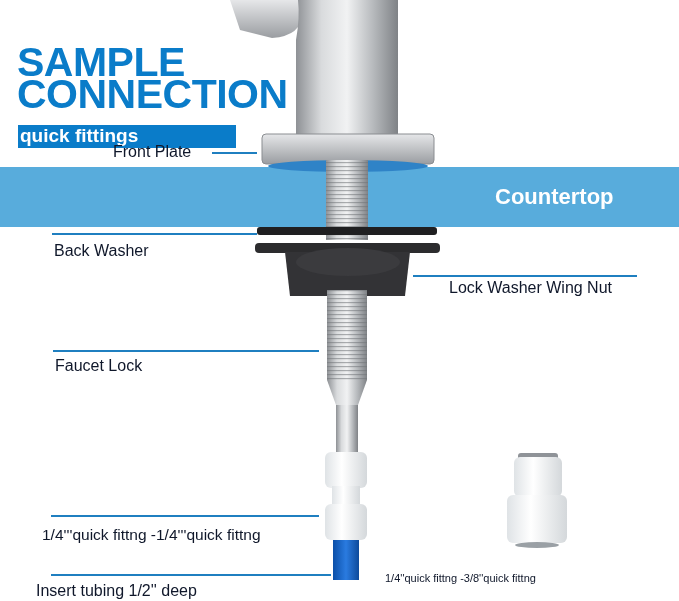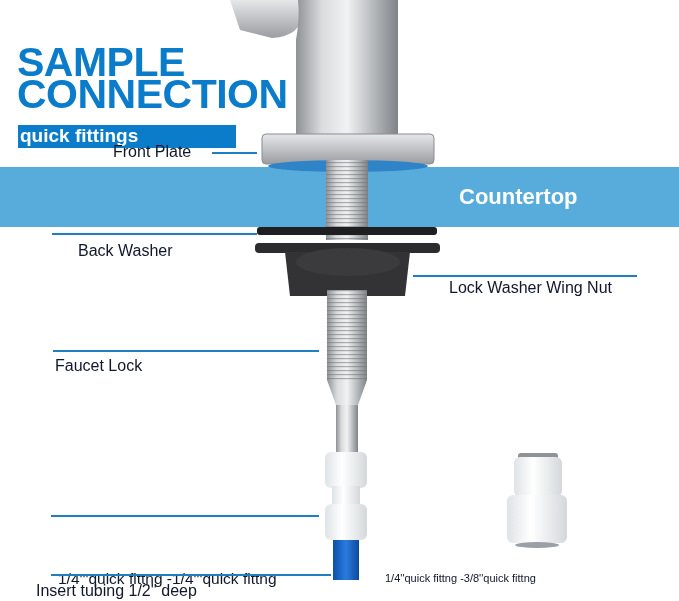--- a/index.html
+++ b/index.html
@@ -3,21 +3,21 @@
 <meta charset="utf-8">
 <style>
   html, body { margin:0; padding:0; background:#ffffff; }
   body { width:679px; height:601px; position:relative; overflow:hidden; font-family:"Liberation Sans", sans-serif; }
   .abs { position:absolute; }
   .title { color:#0a7cc9; font-weight:bold; font-size:41px; line-height:34px; letter-spacing:-0.5px; }
   .subtitle-bar { background:#0a7cc9; color:#ffffff; font-weight:bold; font-size:19px; line-height:22px; padding-left:2px; }
   .label { color:#0f172a; font-size:16px; white-space:nowrap; }
   .line { height:2px; background:#1f7fc0; }
   .counter { background:#58acdc; }
-  .counter-text { color:#ffffff; font-weight:bold; font-size:22px; }
+  .counter-text { color:#ffffff; font-weight:bold; font-size:22px;margin-left:36px; }
   svg { position:absolute; left:0; top:0; }
 </style>
 </head>
 <body>
 
 <div class="abs counter" style="left:0;top:167px;width:679px;height:60px;"></div>
 <div class="abs counter-text" style="left:459px;top:184px;">Countertop</div>
 
 <svg width="679" height="601">
   <defs>
@@ -81,27 +81,27 @@
 </svg>
 
 <div class="abs title" style="left:17px;top:45px;">SAMPLE</div>
 <div class="abs title" style="left:17px;top:77px;">CONNECTION</div>
 <div class="abs subtitle-bar" style="left:18px;top:125px;width:216px;height:23px;">quick fittings</div>
 
 <div class="abs label" style="left:113px;top:143px;">Front Plate</div>
 <div class="abs line" style="left:212px;top:152px;width:45px;"></div>
 
 <div class="abs line" style="left:52px;top:233px;width:205px;"></div>
-<div class="abs label" style="left:54px;top:242px;margin-left:24px;">Back Washer</div>
+<div class="abs label" style="left:54px;top:242px;">Back Washer</div>
 
 <div class="abs line" style="left:413px;top:275px;width:224px;"></div>
 <div class="abs label" style="left:449px;top:279px;">Lock Washer Wing Nut</div>
 
 <div class="abs line" style="left:53px;top:350px;width:266px;"></div>
 <div class="abs label" style="left:55px;top:357px;">Faucet Lock</div>
 
 <div class="abs line" style="left:51px;top:515px;width:268px;"></div>
-<div class="abs label" style="left:58px;top:526px;font-size:15.5px;margin-top:44px;">1/4'''quick fittng  -1/4'''quick fittng</div>
+<div class="abs label" style="left:42px;top:526px;font-size:15.5px;">1/4'''quick fittng  -1/4'''quick fittng</div>
 
 <div class="abs line" style="left:51px;top:574px;width:280px;"></div>
 <div class="abs label" style="left:36px;top:582px;">Insert tubing 1/2'' deep</div>
 
 <div class="abs label" style="left:385px;top:572px;font-size:11px;">1/4''quick fittng -3/8''quick fittng</div>
 
 </body></html>

